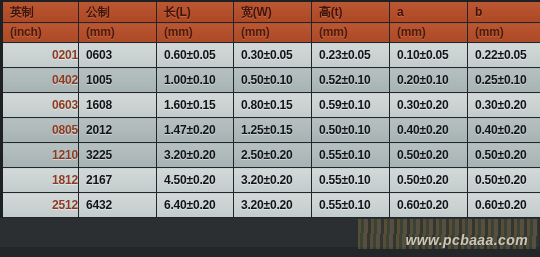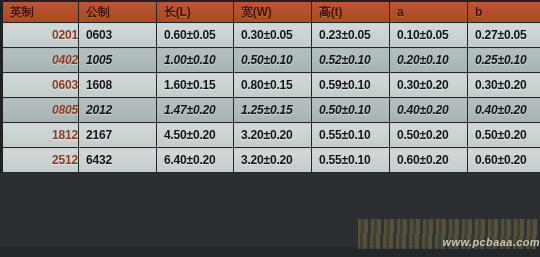--- a/index.html
+++ b/index.html
@@ -74,21 +74,20 @@
     font-weight: bold;
     text-shadow: 0 1px 0 rgba(255,255,255,0.40);
   }
   tr.row.light td {
     background: #ccd3d3;
     background-image: linear-gradient(180deg, #d2d9d8 0%, #c9d1d1 60%, #c2cbcb 100%);
   }
   tr.row.dark td {
     background: #b0babb;
     background-image: linear-gradient(180deg, #b6c0c1 0%, #adb8b9 60%, #a6b1b2 100%);
-    font-style: italic;
   }
 
   
   tr.row td.inch-cell {
     color: #8d3a22;
     text-shadow: 0 1px 0 rgba(255,255,255,0.45);
     text-align: right;
   }
 
   
@@ -114,23 +113,23 @@
     background:
       repeating-linear-gradient(92deg,
         rgba(150,120,60,0.55) 0px, rgba(150,120,60,0.55) 3px,
         rgba(90,110,70,0.40) 3px, rgba(90,110,70,0.40) 6px,
         rgba(170,140,90,0.45) 6px, rgba(170,140,90,0.45) 10px,
         rgba(70,80,60,0.30) 10px, rgba(70,80,60,0.30) 13px);
     filter: blur(0.4px);
   }
   #watermark-text {
     position: absolute;
-    right: 0;
+    right: 12px;
     bottom: 9px;
-    font-size: 11px;
+    font-size: 14px;
     font-weight: bold;
     font-style: italic;
     color: rgba(235,230,215,0.82);
     letter-spacing: 0.4px;
     text-shadow: 0 0 2px rgba(40,40,30,0.9);
     pointer-events: none;
     white-space: nowrap;
     filter: blur(0.5px);
   }
 </style>
@@ -152,30 +151,39 @@
     <thead>
       <tr class="hdr-top">
         <th>英制</th>
         <th>公制</th>
         <th>长(L)</th>
         <th>宽(W)</th>
         <th>高(t)</th>
         <th>a</th>
         <th>b</th>
       </tr>
+      <tr class="hdr-sub">
+        <th>(inch)</th>
+        <th>(mm)</th>
+        <th>(mm)</th>
+        <th>(mm)</th>
+        <th>(mm)</th>
+        <th>(mm)</th>
+        <th>(mm)</th>
+      </tr>
     </thead>
     <tbody id="table-body">
         <tr class="row light">
           <td class="inch-cell">0201</td>
           <td>0603</td>
           <td>0.60±0.05</td>
           <td>0.30±0.05</td>
           <td>0.23±0.05</td>
           <td>0.10±0.05</td>
-          <td>0.27±0.05</td>
+          <td>0.22±0.05</td>
         </tr>
         <tr class="row dark">
           <td class="inch-cell">0402</td>
           <td>1005</td>
           <td>1.00±0.10</td>
           <td>0.50±0.10</td>
           <td>0.52±0.10</td>
           <td>0.20±0.10</td>
           <td>0.25±0.10</td>
         </tr>
@@ -190,20 +198,29 @@
         </tr>
         <tr class="row dark">
           <td class="inch-cell">0805</td>
           <td>2012</td>
           <td>1.47±0.20</td>
           <td>1.25±0.15</td>
           <td>0.50±0.10</td>
           <td>0.40±0.20</td>
           <td>0.40±0.20</td>
         </tr>
+        <tr class="row dark">
+          <td class="inch-cell">1210</td>
+          <td>3225</td>
+          <td>3.20±0.20</td>
+          <td>2.50±0.20</td>
+          <td>0.55±0.10</td>
+          <td>0.50±0.20</td>
+          <td>0.50±0.20</td>
+        </tr>
         <tr class="row light">
           <td class="inch-cell">1812</td>
           <td>2167</td>
           <td>4.50±0.20</td>
           <td>3.20±0.20</td>
           <td>0.55±0.10</td>
           <td>0.50±0.20</td>
           <td>0.50±0.20</td>
         </tr>
         <tr class="row light">

